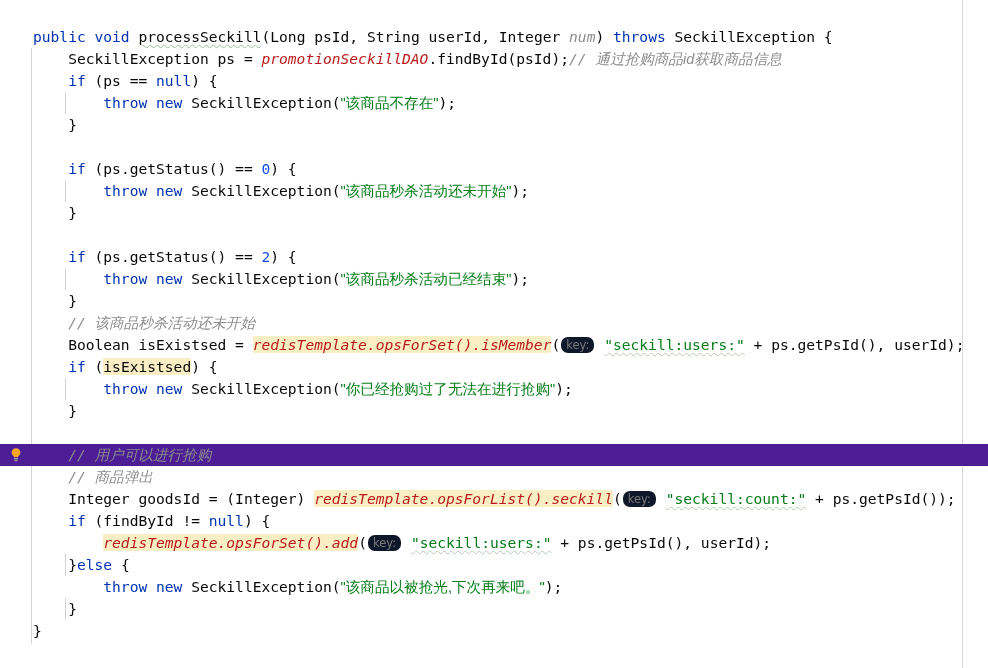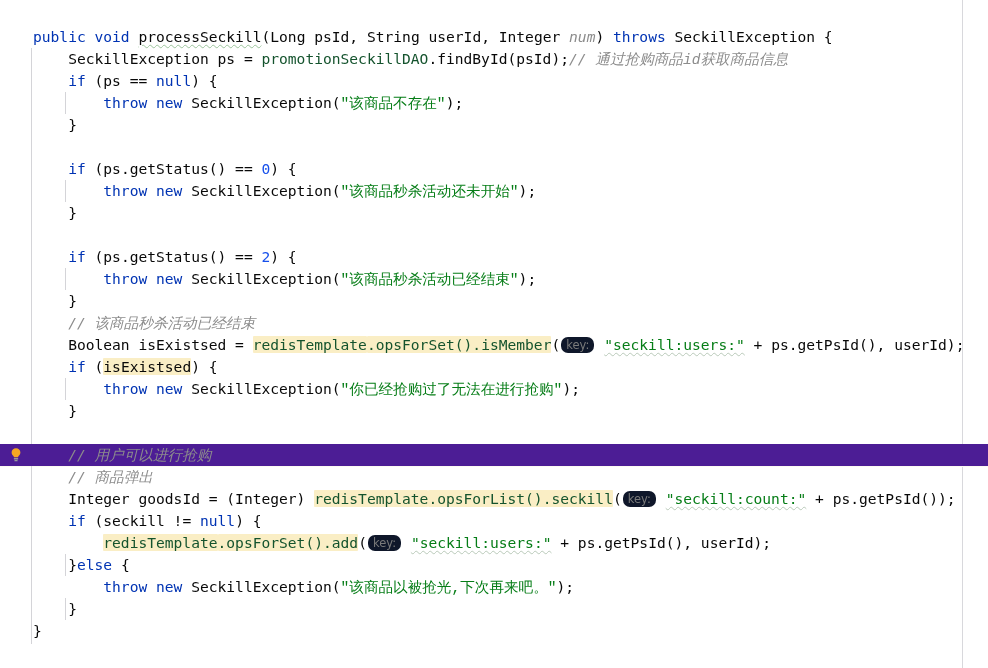--- a/index.html
+++ b/index.html
@@ -103,21 +103,21 @@
     background: #d4d4d8;
     z-index: 2;
   }
 
   
   .kw      { color: #0033b3; }            
   .type    { color: #080808; }
   .ident   { color: #080808; }
   .num     { color: #1750eb; }
   .str     { color: #067d17; }
-  .field   { color: #14532d; }            
+  .field   { color: #b91c1c; font-style: italic; }            
   .cmt     { color: #8c8c8c; font-style: italic; }
   .punct   { color: #080808; }
 
   
   .hl {
     background: #faeec5;
     border-radius: 1px;
   }
 
   
@@ -143,21 +143,21 @@
   }
   .wavy-grey {
     text-decoration: underline;
     text-decoration-style: wavy;
     text-decoration-color: #b9c9b9;
     text-decoration-thickness: 1px;
     text-underline-offset: 2px;
   }
 
   
-  .cjk { font-family: Liberation Mono, monospace; text-align: center; }
+  .cjk { font-family: Liberation Sans, sans-serif; text-align: center; }
 </style>
 </head>
 <body>
 
 <div id="editor">
 
   <div class="wrap-guide"></div>
 
   <div class="caret-band"></div>
 
@@ -180,30 +180,30 @@
       <div class="line"><span>        </span><span class="kw">throw</span><span class="punct"> </span><span class="kw">new</span><span class="punct"> SeckillException(</span><span class="str cjk">"该商品不存在"</span><span class="punct">);</span></div>
       <div class="line"><span>    </span><span class="punct">}</span></div>
       <div class="line"></div>
       <div class="line"><span>    </span><span class="kw">if</span><span class="punct"> (ps.getStatus() == </span><span class="num">0</span><span class="punct">) {</span></div>
       <div class="line"><span>        </span><span class="kw">throw</span><span class="punct"> </span><span class="kw">new</span><span class="punct"> SeckillException(</span><span class="str cjk">"该商品秒杀活动还未开始"</span><span class="punct">);</span></div>
       <div class="line"><span>    </span><span class="punct">}</span></div>
       <div class="line"></div>
       <div class="line"><span>    </span><span class="kw">if</span><span class="punct"> (ps.getStatus() == </span><span class="num">2</span><span class="punct">) {</span></div>
       <div class="line"><span>        </span><span class="kw">throw</span><span class="punct"> </span><span class="kw">new</span><span class="punct"> SeckillException(</span><span class="str cjk">"该商品秒杀活动已经结束"</span><span class="punct">);</span></div>
       <div class="line"><span>    </span><span class="punct">}</span></div>
-      <div class="line"><span>    </span><span class="cmt">// </span><span class="cmt cjk">该商品秒杀活动已经结束</span></div>
+      <div class="line"><span>    </span><span class="cmt">// </span><span class="cmt cjk">该商品秒杀活动还未开始</span></div>
       <div class="line"><span>    </span><span class="punct">Boolean isExistsed = </span><span class="field hl">redisTemplate</span><span class="field hl">.opsForSet().isMember</span><span class="punct">(</span><span class="hint">key:</span><span class="punct"> </span><span class="str wavy-grey">"seckill:users:"</span><span class="punct"> + ps.getPsId(), userId);</span></div>
       <div class="line"><span>    </span><span class="kw">if</span><span class="punct"> (</span><span class="ident hl">isExistsed</span><span class="punct">) {</span></div>
       <div class="line"><span>        </span><span class="kw">throw</span><span class="punct"> </span><span class="kw">new</span><span class="punct"> SeckillException(</span><span class="str cjk">"你已经抢购过了无法在进行抢购"</span><span class="punct">);</span></div>
       <div class="line"><span>    </span><span class="punct">}</span></div>
       <div class="line"></div>
       <div class="line caret"><span>    </span><span class="cmt">// </span><span class="cmt cjk">用户可以进行抢购</span></div>
       <div class="line"><span>    </span><span class="cmt">// </span><span class="cmt cjk">商品弹出</span></div>
       <div class="line"><span>    </span><span class="punct">Integer goodsId = (Integer) </span><span class="field hl">redisTemplate</span><span class="field hl">.opsForList().seckill</span><span class="punct">(</span><span class="hint">key:</span><span class="punct"> </span><span class="str wavy-grey">"seckill:count:"</span><span class="punct"> + ps.getPsId());</span></div>
-      <div class="line"><span>    </span><span class="kw">if</span><span class="punct"> (seckill != </span><span class="kw">null</span><span class="punct">) {</span></div>
+      <div class="line"><span>    </span><span class="kw">if</span><span class="punct"> (findById != </span><span class="kw">null</span><span class="punct">) {</span></div>
       <div class="line"><span>        </span><span class="field hl">redisTemplate</span><span class="field hl">.opsForSet().add</span><span class="punct">(</span><span class="hint">key:</span><span class="punct"> </span><span class="str wavy-grey">"seckill:users:"</span><span class="punct"> + ps.getPsId(), userId);</span></div>
       <div class="line"><span>    </span><span class="punct">}</span><span class="kw">else</span><span class="punct"> {</span></div>
       <div class="line"><span>        </span><span class="kw">throw</span><span class="punct"> </span><span class="kw">new</span><span class="punct"> SeckillException(</span><span class="str cjk">"该商品以被抢光,下次再来吧。"</span><span class="punct">);</span></div>
       <div class="line"><span>    </span><span class="punct">}</span></div>
       <div class="line"><span class="punct">}</span></div>
     </div>
 
 <div class="indent-guide2" style="top: 92px; height: 22px;"></div>
     <div class="indent-guide2" style="top: 180px; height: 22px;"></div>
     <div class="indent-guide2" style="top: 268px; height: 22px;"></div>

